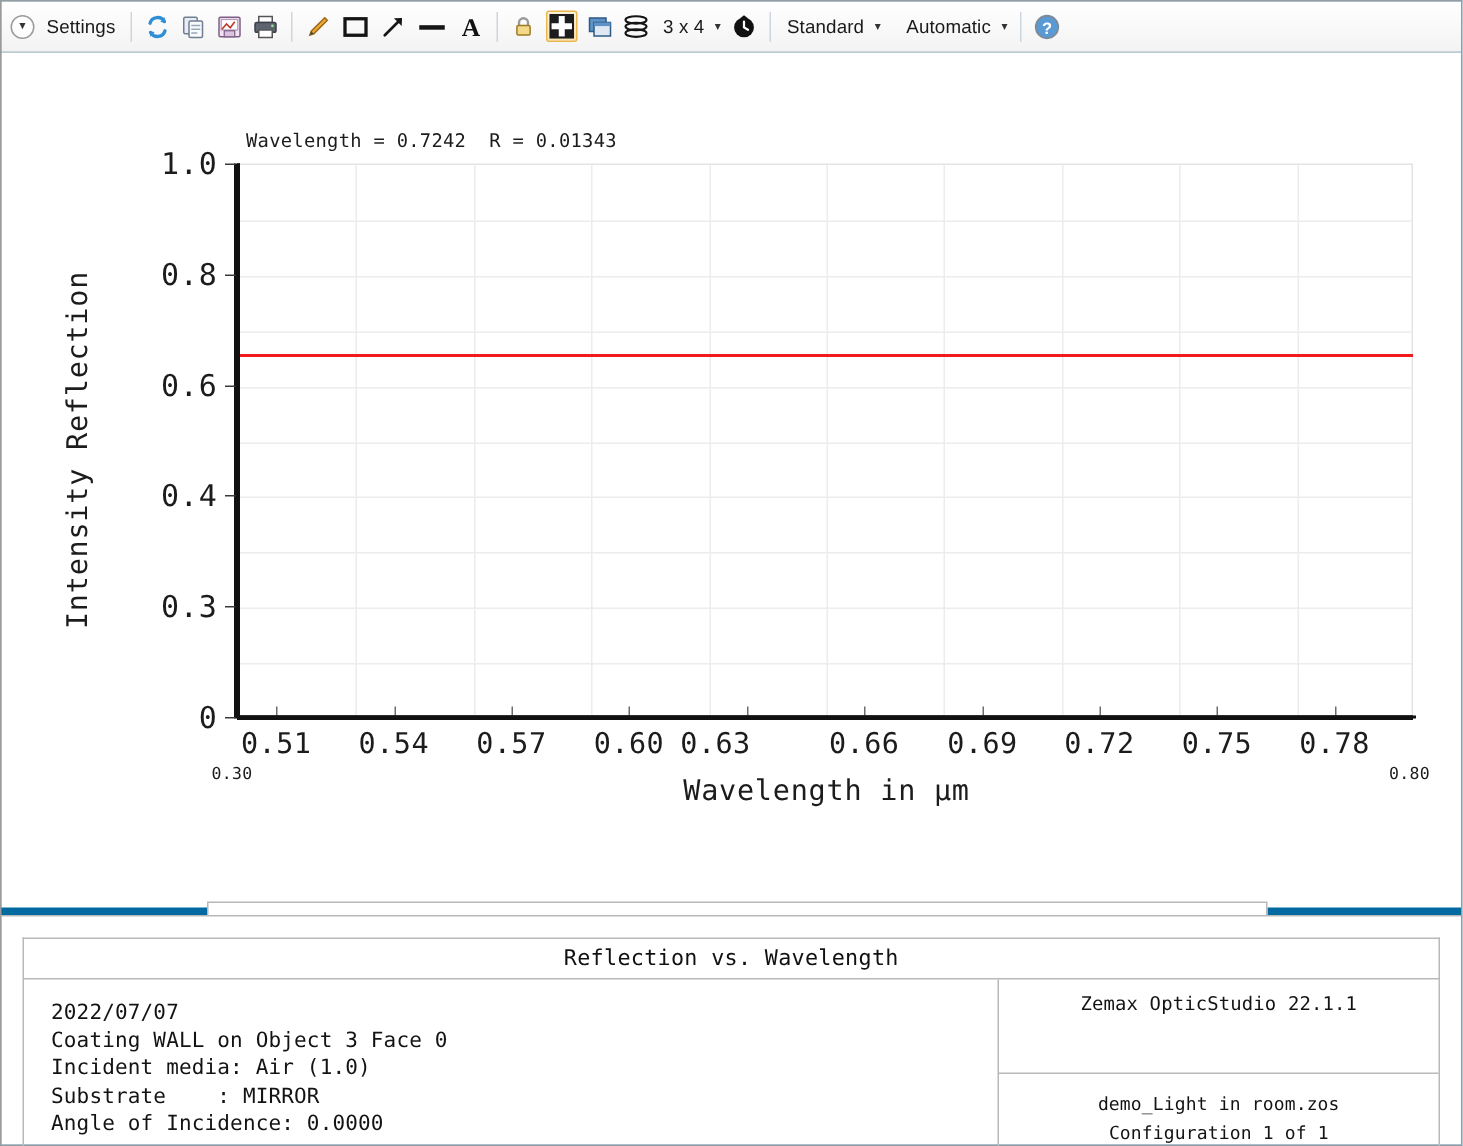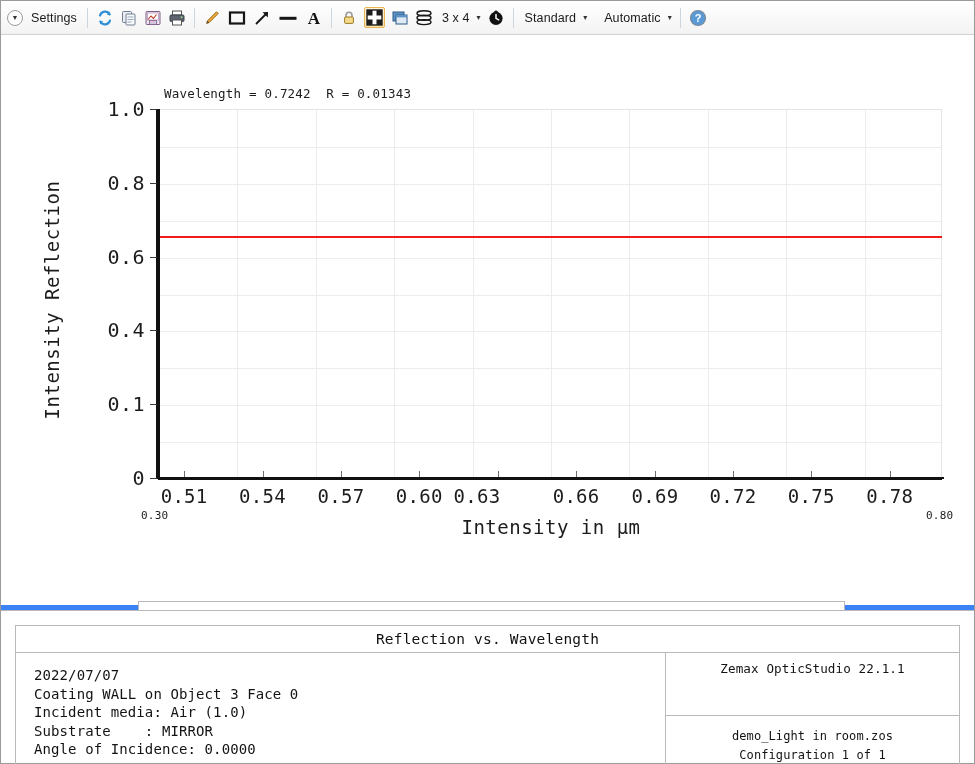--- a/index.html
+++ b/index.html
@@ -7,21 +7,21 @@
     margin: 0; padding: 0;
     width: 975px; height: 764px;
     background: #ffffff;
     font-family: "Liberation Sans", sans-serif;
     overflow: hidden;
   }
   #app {
     position: relative;
     width: 975px; height: 764px;
     border: 1px solid #9a9a9a;
-    background: #3b82f6;
+    background: #0369a1;
   }
 
   
   #toolbar {
     position: relative;
     height: 34px;
     display: flex;
     align-items: center;
     gap: 0px;
     padding: 0 4px;
@@ -473,21 +473,21 @@
         </svg>
       </span>
     </div>
   </div>
 
   <div id="plot-area">
 
     <div id="chart-title">Wavelength = 0.7242  R = 0.01343</div>
 
     <div id="ylabel">Intensity Reflection</div>
-    <div id="xlabel">Intensity in µm</div>
+    <div id="xlabel">Wavelength in µm</div>
 
     <div id="grid-box">
         <div class="gridline-h" style="top: 36.9px;"></div>
         <div class="gridline-h" style="top: 73.8px;"></div>
         <div class="gridline-h" style="top: 110.7px;"></div>
         <div class="gridline-h" style="top: 147.6px;"></div>
         <div class="gridline-h" style="top: 184.5px;"></div>
         <div class="gridline-h" style="top: 221.4px;"></div>
         <div class="gridline-h" style="top: 258.3px;"></div>
         <div class="gridline-h" style="top: 295.2px;"></div>
@@ -505,21 +505,21 @@
     <div id="axis-left"></div>
     <div id="axis-bottom"></div>
 
     <div id="ticks-y">
         <div class="tick-y" style="top: 443px;"></div>
         <div class="ytick-wrap" style="top: 443px;">
           <div class="ytick-label">0</div>
         </div>
         <div class="tick-y" style="top: 369.2px;"></div>
         <div class="ytick-wrap" style="top: 369.2px;">
-          <div class="ytick-label">0.1</div>
+          <div class="ytick-label">0.3</div>
         </div>
         <div class="tick-y" style="top: 295.4px;"></div>
         <div class="ytick-wrap" style="top: 295.4px;">
           <div class="ytick-label">0.4</div>
         </div>
         <div class="tick-y" style="top: 221.6px;"></div>
         <div class="ytick-wrap" style="top: 221.6px;">
           <div class="ytick-label">0.6</div>
         </div>
         <div class="tick-y" style="top: 147.8px;"></div>

